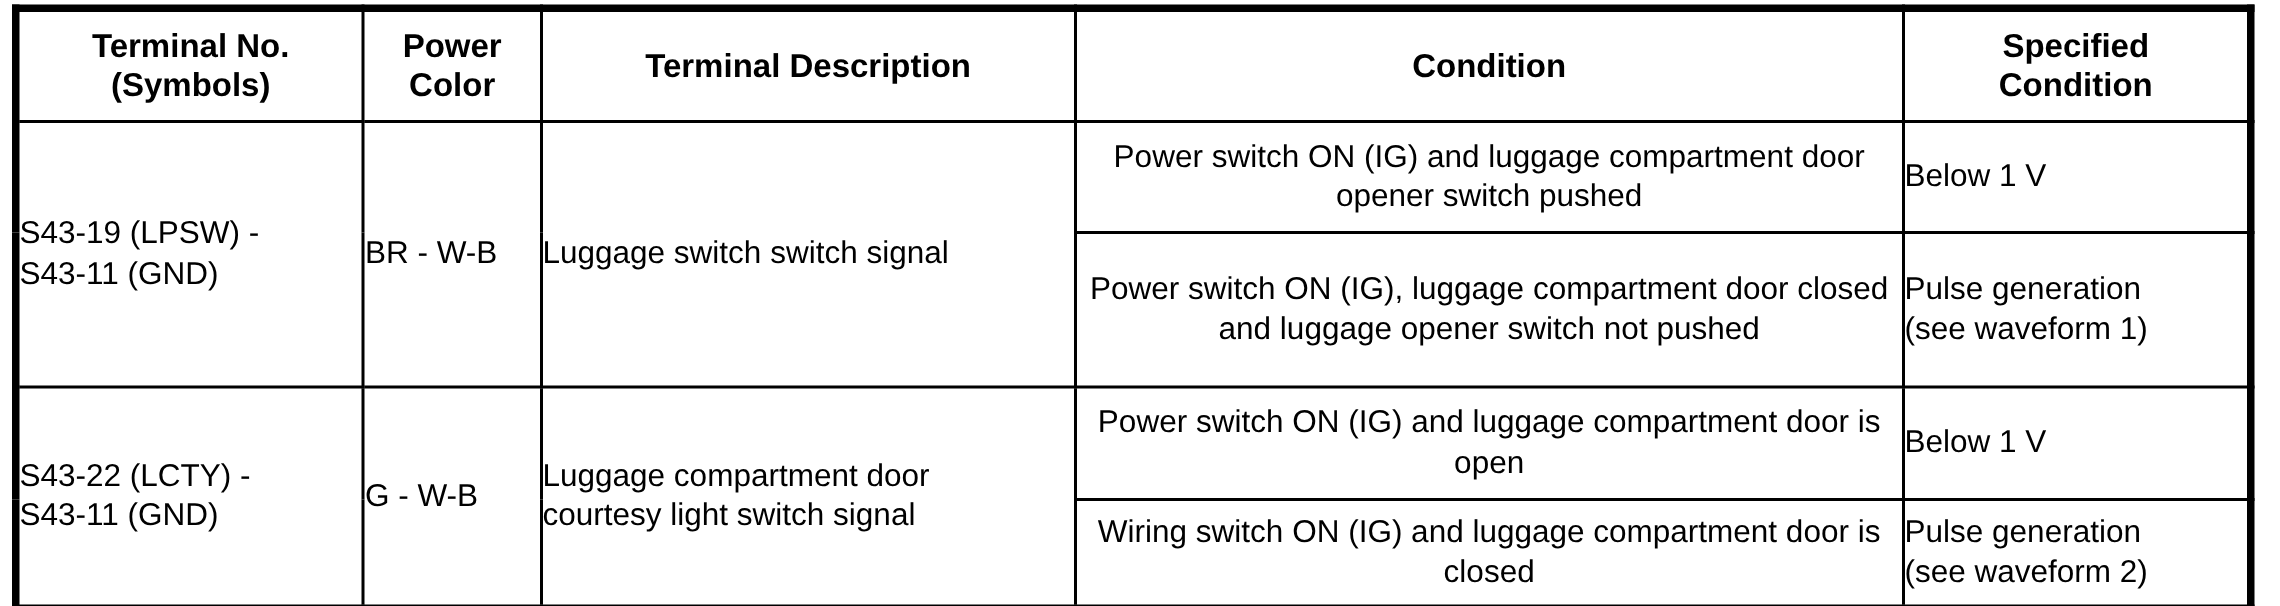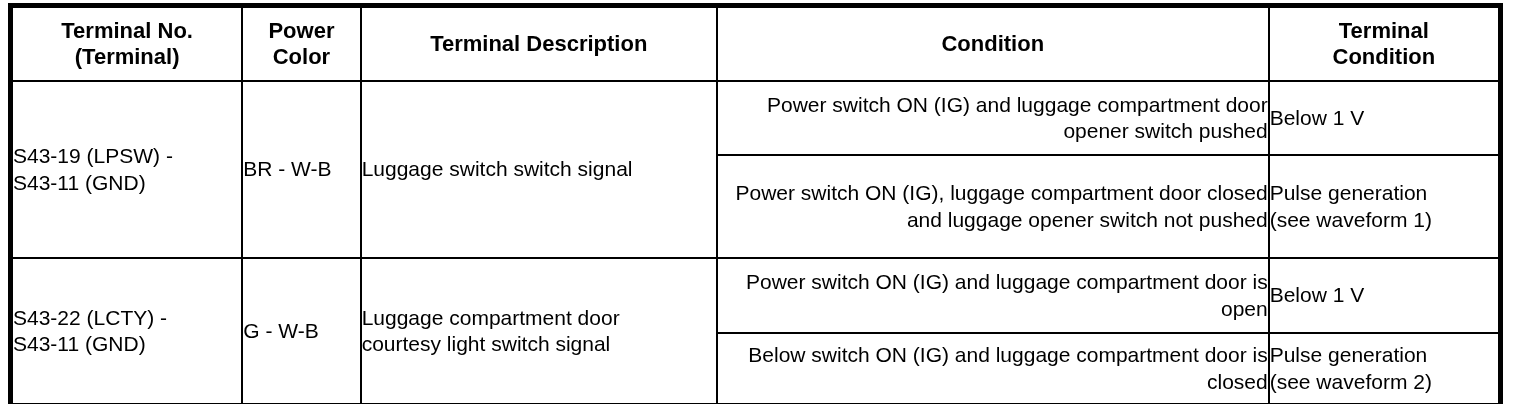--- a/index.html
+++ b/index.html
@@ -57,21 +57,21 @@
   
   .cell {
     font-size: 21px;
     font-weight: normal;
     line-height: 1.25;
   }
   .c-center {
     padding: 4px 6px;
   }
   .c-left {
-    text-align: right;
+    text-align: center;
     padding: 6px 10px;
   }
 
   
   .col-terminal  { width: 231px; }
   .col-wiring    { width: 118px; }
   .col-desc      { width: 355px; }
   .col-cond      { width: 550px; }
   .col-spec      { width: 231px; }
 
@@ -95,30 +95,30 @@
       <col class="col-wiring">
       <col class="col-desc">
       <col class="col-cond">
       <col class="col-spec">
     </colgroup>
 
     <thead>
       <tr>
         <th class="hdr-cell">
           <span class="nowrap-line">Terminal No.</span>
-          <span class="nowrap-line">(Terminal)</span>
+          <span class="nowrap-line">(Symbols)</span>
         </th>
         <th class="hdr-cell">
           <span class="nowrap-line">Power</span>
           <span class="nowrap-line">Color</span>
         </th>
         <th class="hdr-cell">Terminal Description</th>
         <th class="hdr-cell">Condition</th>
         <th class="hdr-cell">
-          <span class="nowrap-line">Terminal</span>
+          <span class="nowrap-line">Specified</span>
           <span class="nowrap-line">Condition</span>
         </th>
       </tr>
     </thead>
 
     <tbody>
 
       <tr>
         <td class="cell c-center" rowspan="2">
           <span class="nowrap-line">S43-19 (LPSW) -</span>
@@ -152,21 +152,21 @@
           <span class="nowrap-line">Luggage compartment door</span>
           <span class="nowrap-line">courtesy light switch signal</span>
         </td>
         <td class="cell c-left cond-r2a">Power switch ON (IG) and luggage compartment door is open</td>
         <td class="cell c-center cond-r2a">
           <span class="nowrap-line">Below 1 V</span>
         </td>
       </tr>
 
       <tr>
-        <td class="cell c-left cond-r2b">Below switch ON (IG) and luggage compartment door is closed</td>
+        <td class="cell c-left cond-r2b">Wiring switch ON (IG) and luggage compartment door is closed</td>
         <td class="cell c-center cond-r2b">
           <span class="nowrap-line">Pulse generation</span>
           <span class="nowrap-line">(see waveform 2)</span>
         </td>
       </tr>
 
     </tbody>
   </table>
 
 </div>

